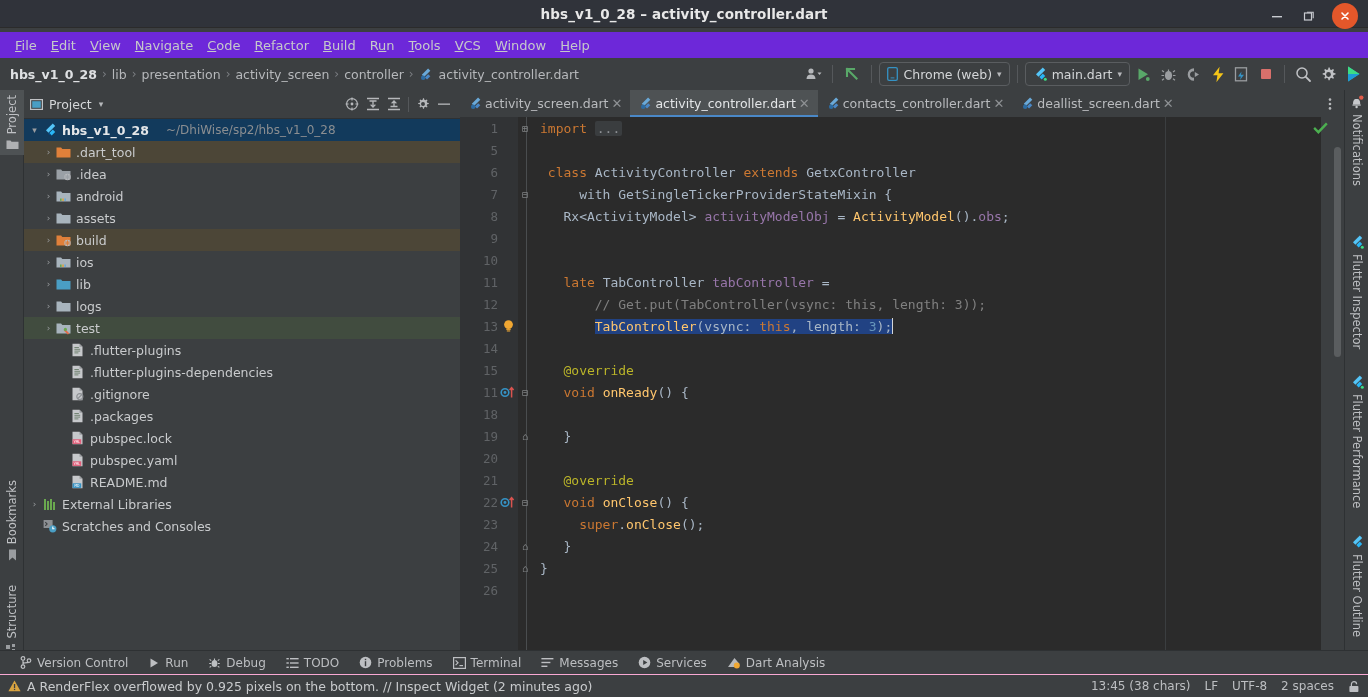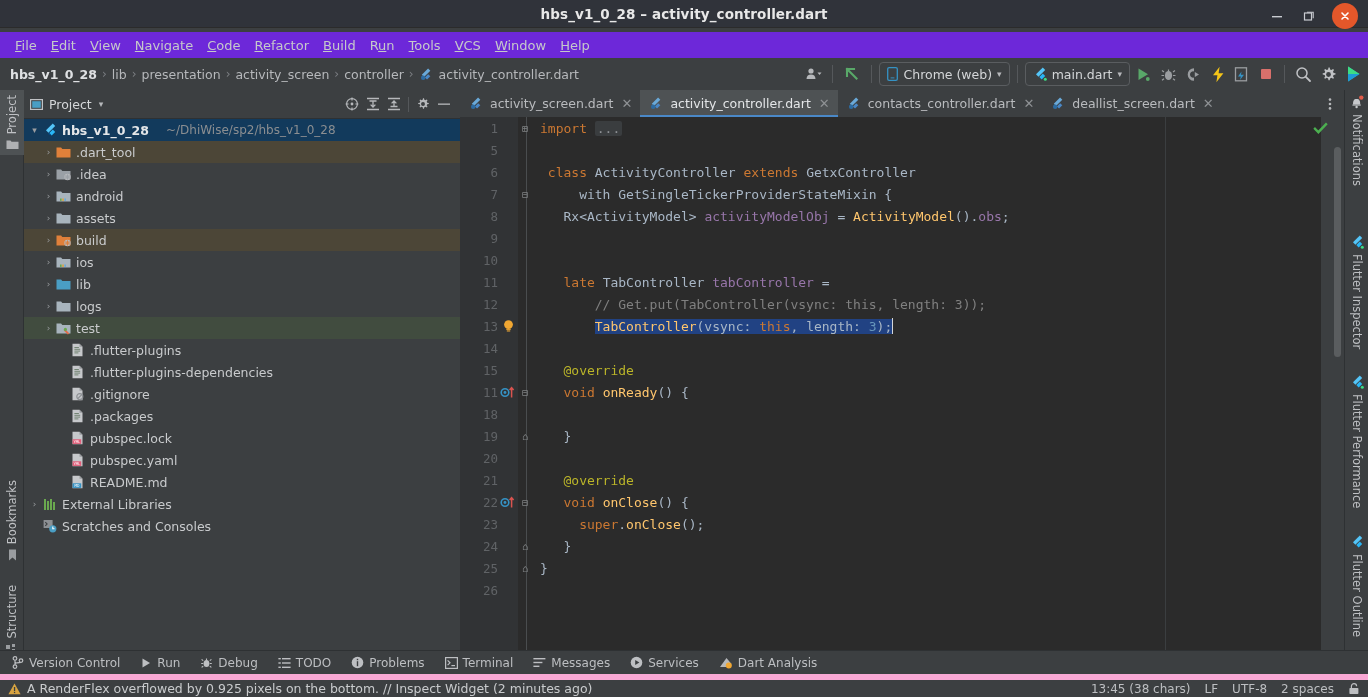--- a/index.html
+++ b/index.html
@@ -107,21 +107,21 @@
   .trow.hl-orange { background: #4c4637; }
   .trow.hl-green { background: #414c3f; }
 
   
   #editor-area {
     position: absolute; left: 460px; top: 90px; width: 884px; height: 560px;
     background: #2b2b2b; display: flex; flex-direction: column;
   }
   #tabstrip { height: 27px; background: #3c3f41; display: flex; align-items: stretch; flex-shrink: 0; position: relative; }
   .etab {
-    display: flex; align-items: center; gap: 5px; padding: 0 8px 0 9px;
+    display: flex; align-items: center; padding: 0 8px 0 9px;
     font-size: 12.5px; color: #b9bbbe; position: relative; white-space: nowrap;
   }
   .etab.active { background: #4e5254; color: #e3e5e7; }
   .etab.active::after {
     content: ""; position: absolute; left: 0; right: 0; bottom: 0; height: 2px; background: #4a88c7;
   }
   .etab .x { color: #8e9194; font-size: 13px; margin-left: 3px; }
   #tabstrip .tb-more { margin-left: auto; display: flex; align-items: center; padding: 0 7px; color: #b6b8bb; }
 
   #code-wrap { flex: 1; position: relative; background: #2b2b2b; overflow: hidden; }
@@ -161,29 +161,29 @@
   }
   #checkmark { position: absolute; right: 16px; top: 4px; }
   #rightmargin {
     position: absolute; right: 0; top: 0; bottom: 0; width: 24px; background: #3c3f41;
     border-left: 1px solid #2b2b2b;
   }
 
   
   #toolbar-bottom {
     position: absolute; left: 0; top: 650px; width: 1368px; height: 24px;
-    background: #3c3f41; display: flex; align-items: center; padding-left: 12px; gap: 20px;
+    background: #3c3f41; display: flex; align-items: center; padding-left: 20px; gap: 20px;
     border-top: 1px solid #2e3133;
   }
   .twbtn { display: flex; align-items: center; gap: 5px; font-size: 12px; color: #bdbfc2; white-space: nowrap; }
 
   #statusbar {
     position: absolute; left: 0; top: 674px; width: 1368px; height: 23px;
     background: #3c3f41; display: flex; align-items: center; padding: 0 8px;
-    border-top: 6px solid #f9a8d4;
+    border-top: 1px solid #f9a8d4;
   }
   #statusbar .msg { font-size: 12.5px; color: #c9cbcd; display: flex; align-items: center; gap: 6px; }
   #statusbar .right { margin-left: auto; display: flex; align-items: center; gap: 14px; font-size: 12px; color: #bdbfc2; }
 
   svg { display: block; }
 </style>
 </head>
 <body>
 
 <div id="titlebar">

